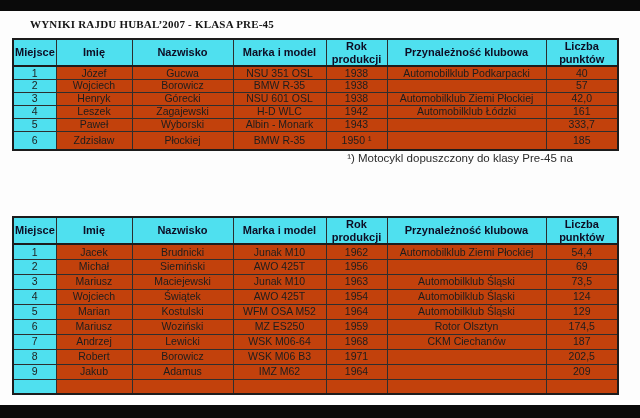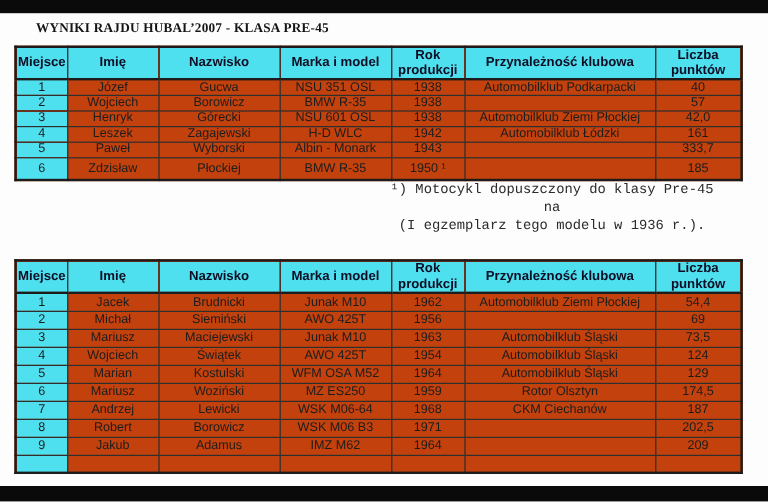--- a/index.html
+++ b/index.html
@@ -67,21 +67,21 @@
   tr.cutoff td{border-bottom:none;}
   td.place{
     background:#4fe0ef;
     color:#0e2430;
   }
 
   #footnote{
     position:absolute;
     left:322px;top:151px;
     width:276px;
-    font-family:Liberation Mono, monospace;
+    font-family:Liberation Sans, sans-serif;
     font-size:11.5px;
     color:#2b2b2b;
     text-align:center;
     line-height:15px;
   }
 </style>
 </head>
 <body>
 
 <div id="page">
@@ -163,21 +163,20 @@
           <td>BMW  R-35</td>
           <td>1950 ¹</td>
           <td></td>
           <td>185</td>
         </tr>
       </tbody>
   </table>
 
   <div id="footnote">
     <div>¹) Motocykl dopuszczony do klasy Pre-45 na</div>
-    <div>(I egzemplarz tego modelu w 1936 r.).</div>
   </div>
 
 
   <table id="table-2" class="results">
     <colgroup>
       <col style="width:43px">
         <col style="width:76px">
         <col style="width:101px">
       <col style="width:93px">
         <col style="width:61px">

